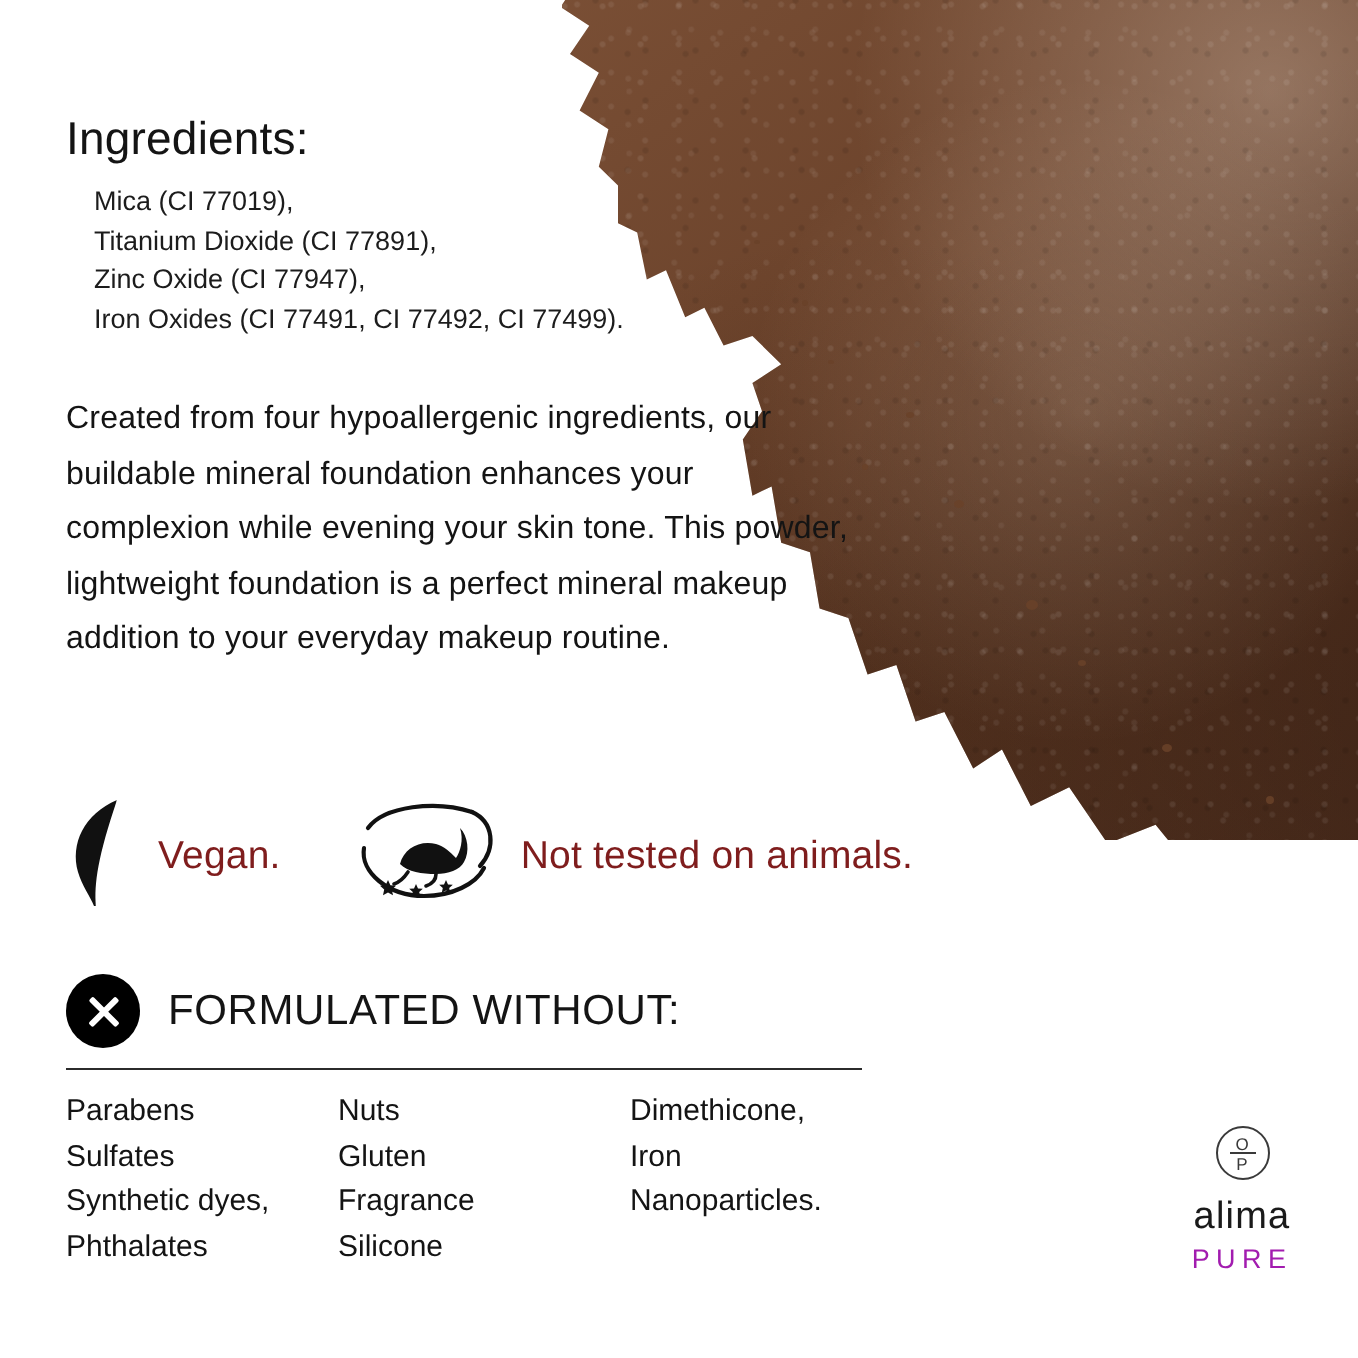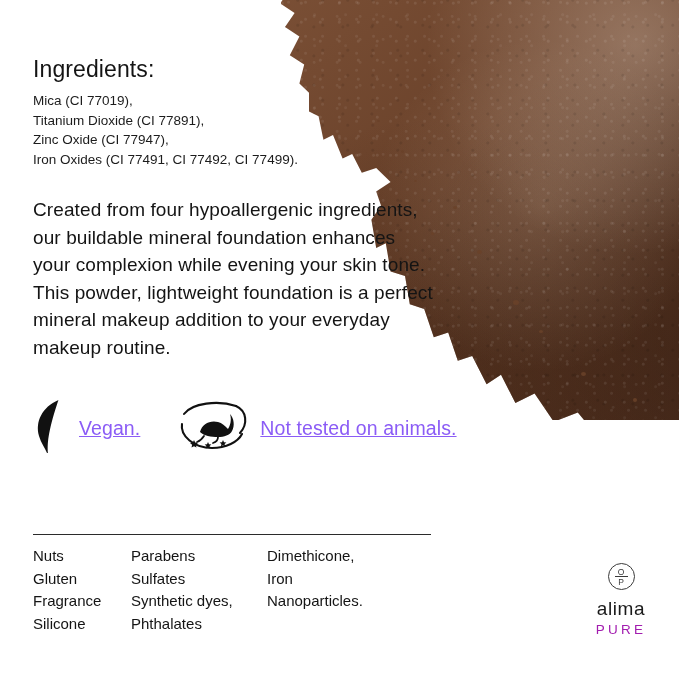--- a/index.html
+++ b/index.html
@@ -92,58 +92,57 @@
     position: absolute;
     left: 33px;
     top: 56px;
     font-size: 23px;
     font-weight: 400;
     letter-spacing: .1px;
     color: #141414;
   }
   .ingredients-list {
     position: absolute;
-    left: 33px;
+    left: 47px;
     top: 91px;
     font-size: 13.5px;
     line-height: 19.5px;
     color: #1c1c1c;
     width: 330px;
   }
   .ingredients-list div { white-space: nowrap; }
 
   .description {
     position: absolute;
     left: 33px;
     top: 196px;
     width: 400px;
-    font-size: 19px;
+    font-size: 16px;
     line-height: 27.5px;
     color: #141414;
     letter-spacing: .1px;
   }
 
   
   .badges {
     position: absolute;
     left: 33px;
     top: 398px;
     display: flex;
     align-items: center;
   }
   .badge {
     display: flex;
     align-items: center;
   }
   .badge-leaf { margin-right: 16px; }
   .badge-label {
     font-size: 19.5px;
-    color: #8b5cf6;
+    color: #7f1d1d;
     letter-spacing: .1px;
-    text-decoration: underline;
   }
   .badge-gap { width: 38px; }
   .bunny-icon { margin-right: 10px; }
 
   
   .fw-header {
     position: absolute;
     left: 33px;
     top: 487px;
     display: flex;
@@ -189,21 +188,21 @@
     left: 33px;
     top: 545px;
     display: flex;
     font-size: 15px;
     line-height: 22.5px;
     color: #141414;
   }
   .fw-col { margin-right: 0; }
   .fw-col-1 { width: 98px; }
   .fw-col-2 { width: 136px; }
-  .fw-col-3 { width: 200px; }
+  .fw-col-3 { width: 200px; margin-left: 48px; }
 
   
   .logo {
     position: absolute;
     right: 26px;
     bottom: 42px;
     width: 128px;
     text-align: center;
   }
   .logo-mark {
@@ -308,35 +307,39 @@
 
           <path d="M16 40 l1.2 2.6 2.8.3-2.1 1.9.6 2.8-2.5-1.4-2.5 1.4.6-2.8-2.1-1.9 2.8-.3z" fill="#111"></path>
           <path d="M30 42 l1 2.2 2.4.2-1.8 1.6.5 2.4-2.1-1.2-2.1 1.2.5-2.4-1.8-1.6 2.4-.2z" fill="#111"></path>
           <path d="M45 40 l1 2.2 2.4.2-1.8 1.6.5 2.4-2.1-1.2-2.1 1.2.5-2.4-1.8-1.6 2.4-.2z" fill="#111"></path>
         </svg>
       </span>
       <span class="badge-label">Not tested on animals.</span>
     </div>
   </div>
 
+  <div class="fw-header">
+    <div class="fw-x"></div>
+    <div class="fw-title">FORMULATED WITHOUT:</div>
+  </div>
   <div class="fw-rule"></div>
 
   <div class="fw-cols">
+    <div class="fw-col fw-col-2">
+      <div>Parabens</div>
+      <div>Sulfates</div>
+      <div>Synthetic dyes,</div>
+      <div>Phthalates</div>
+    </div>
     <div class="fw-col fw-col-1">
       <div>Nuts</div>
       <div>Gluten</div>
       <div>Fragrance</div>
       <div>Silicone</div>
     </div>
-    <div class="fw-col fw-col-2">
-      <div>Parabens</div>
-      <div>Sulfates</div>
-      <div>Synthetic dyes,</div>
-      <div>Phthalates</div>
-    </div>
     <div class="fw-col fw-col-3">
       <div>Dimethicone,</div>
       <div>Iron</div>
       <div>Nanoparticles.</div>
     </div>
   </div>
 
   <div class="logo">
     <div class="logo-mark">
       <span class="mark-o">O</span>

